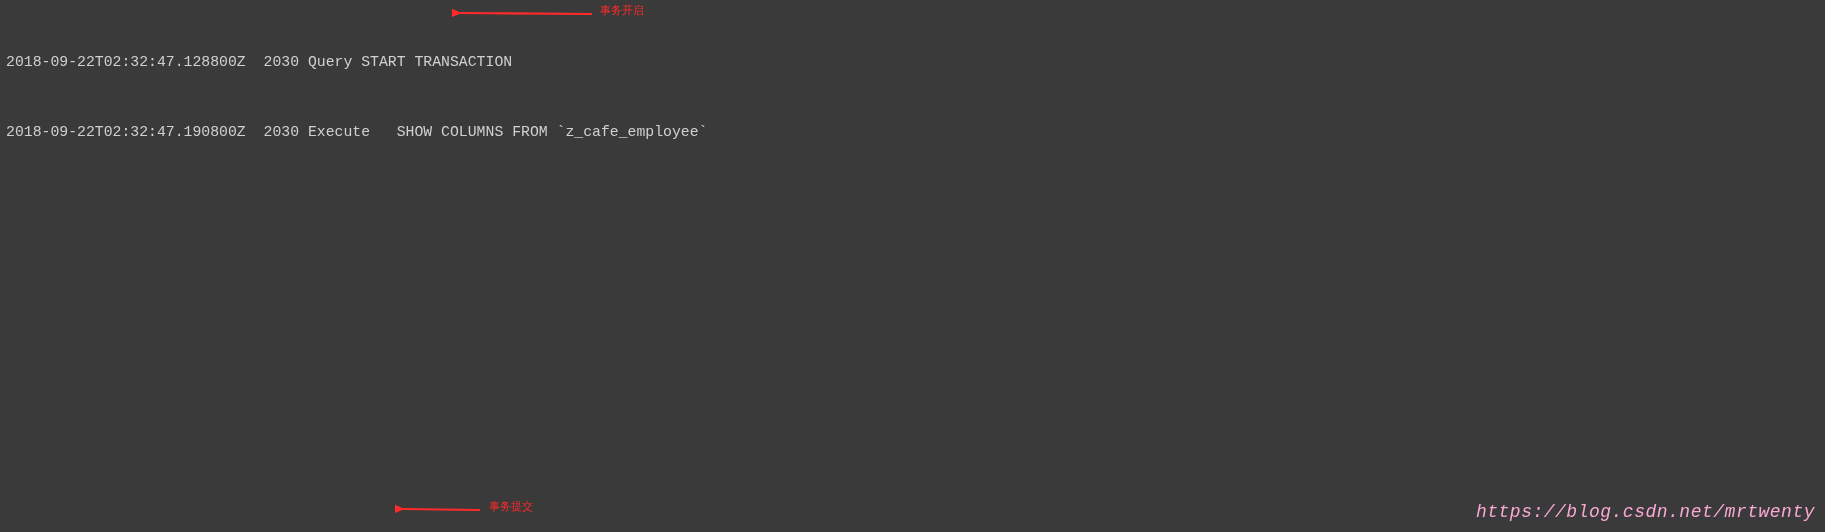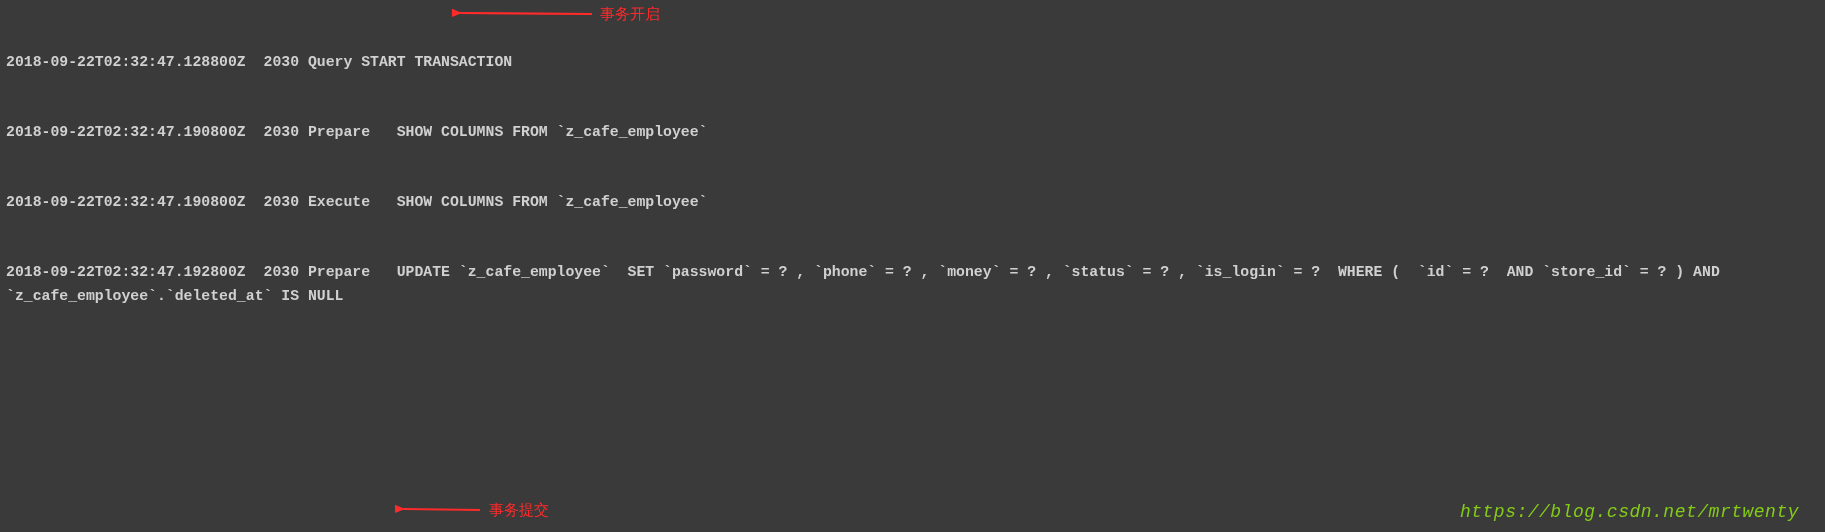--- a/index.html
+++ b/index.html
@@ -17,42 +17,41 @@
   }
   .log-container {
     padding: 4px 6px;
     white-space: pre-wrap;
     word-break: break-word;
     position: relative;
     z-index: 1;
   }
   .log-line {
     white-space: pre-wrap;
-    font-weight: bold;
   }
   .annotation {
     position: absolute;
     color: #ff2a2a;
     font-family: "Microsoft YaHei", "SimSun", sans-serif;
-    font-size: 15px;
+    font-size: 11px;
     z-index: 5;
     pointer-events: none;
   }
   .arrow {
     position: absolute;
     z-index: 5;
     pointer-events: none;
   }
   .watermark {
     position:absolute;
-    right:26px;
+    right:10px;
     bottom:6px;
     font-family:"Courier New", monospace;
     font-size:18px;
-    color:#84cc16;
+    color:#f9a8d4;
     font-style:italic;
     z-index:4;
     letter-spacing:0.5px;
   }
 </style>
 </head>
 <body>
 
 <svg class="arrow" style="left:452px; top:2px; width:145px; height:22px;">
   <defs>
@@ -69,23 +68,21 @@
     <marker id="ah2" markerWidth="10" markerHeight="8" refX="1" refY="4" orient="auto">
       <polygon points="10 0, 0 4, 10 8" fill="#ff2a2a"></polygon>
     </marker>
   </defs>
   <line x1="85" y1="12" x2="8" y2="11" stroke="#ff2a2a" stroke-width="2.2" marker-end="url(#ah2)"></line>
 </svg>
 <div class="annotation" style="left:489px; top:498px;">事务提交</div>
 
 <div class="log-container">
   <div class="log-line">2018-09-22T02:32:47.128800Z  2030 Query START TRANSACTION</div>
-  <div class="log-line">2018-09-22T02:32:47.190800Z  2030 Prepare   SHOW COLUMNS FROM `z_cafe_employee`</div>
   <div class="log-line">2018-09-22T02:32:47.190800Z  2030 Execute   SHOW COLUMNS FROM `z_cafe_employee`</div>
-  <div class="log-line">2018-09-22T02:32:47.192800Z  2030 Prepare   UPDATE `z_cafe_employee`  SET `password` = ? , `phone` = ? , `money` = ? , `status` = ? , `is_login` = ?  WHERE (  `id` = ?  AND `store_id` = ? ) AND `z_cafe_employee`.`deleted_at` IS NULL</div>
   
   
   
   
   
   
   
   
   
   

